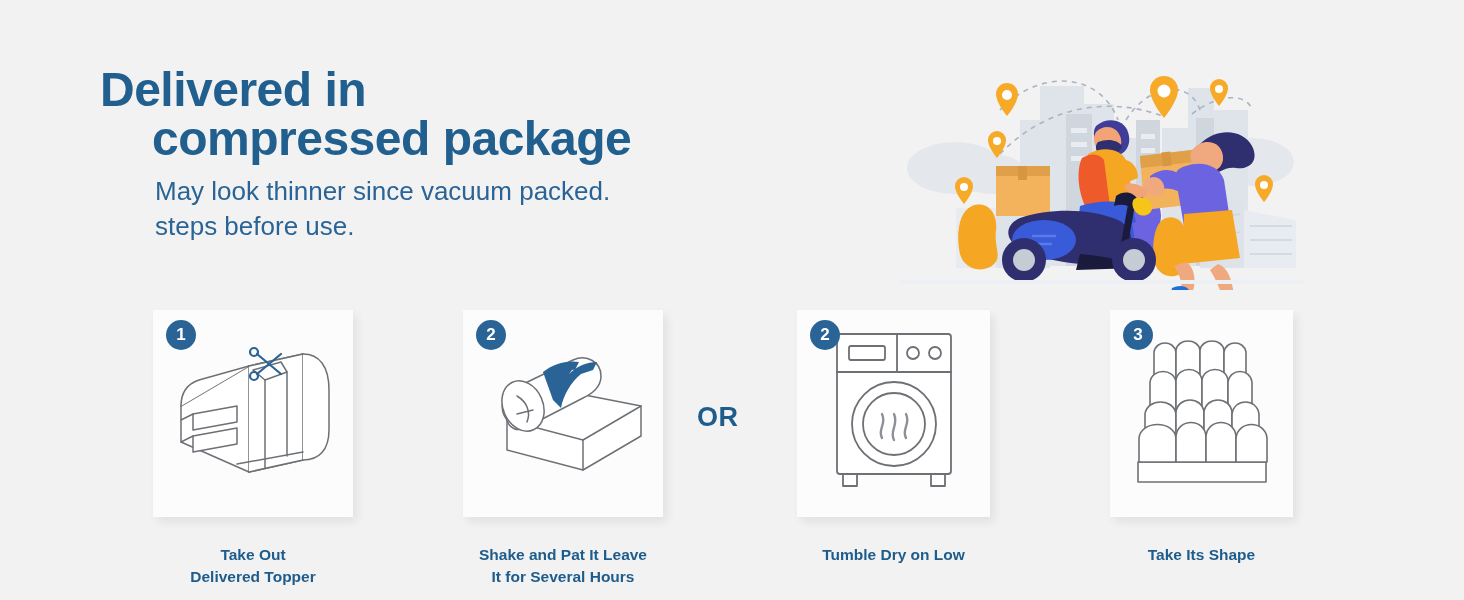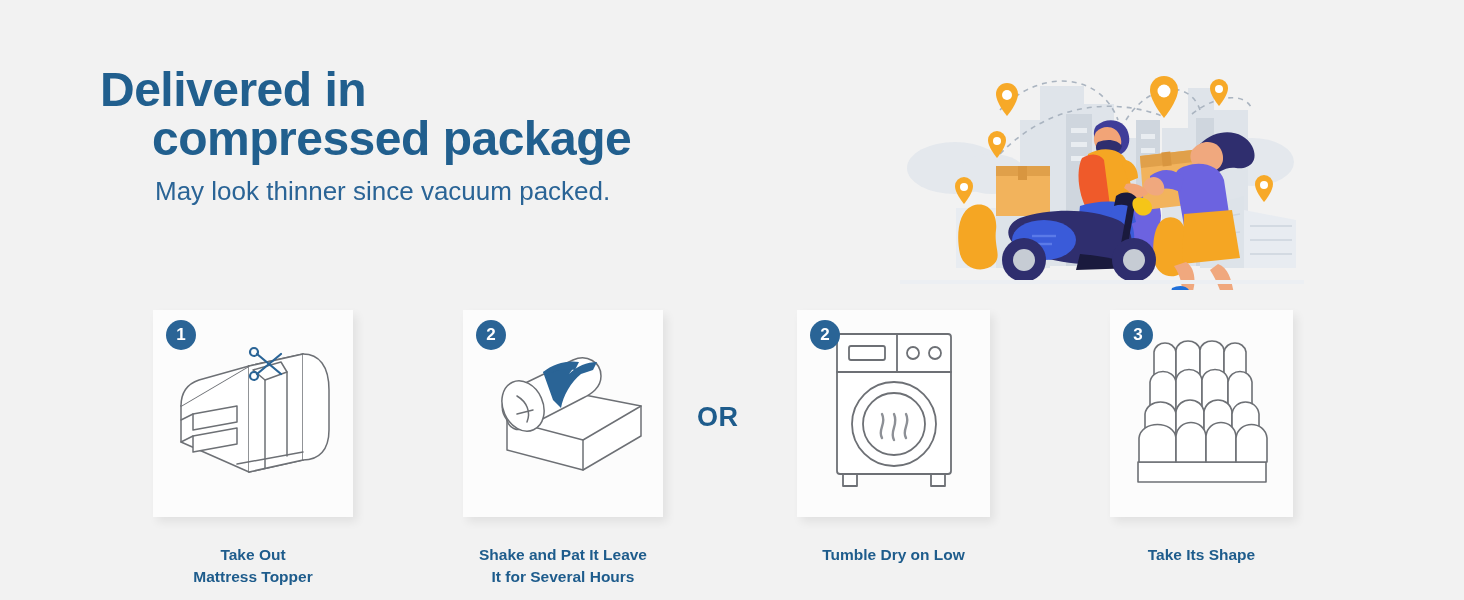--- a/index.html
+++ b/index.html
@@ -139,20 +139,21 @@
 
   <div class="headline">
     <h1>
       <span>Delivered in</span>
       <span class="line2">compressed package</span>
     </h1>
   </div>
 
   <div class="subtext">
     <span>May look thinner since vacuum packed.</span>
+    <span>steps before use.</span>
   </div>
 
   <div class="illustration">
     <svg viewBox="0 0 404 232" width="404" height="232" xmlns="http://www.w3.org/2000/svg">
 
       <g fill="#e4e8ed">
         <ellipse cx="55" cy="110" rx="48" ry="26"></ellipse>
         <ellipse cx="92" cy="116" rx="34" ry="20"></ellipse>
         <ellipse cx="352" cy="104" rx="42" ry="24"></ellipse>
         <ellipse cx="318" cy="112" rx="28" ry="17"></ellipse>
@@ -320,21 +321,21 @@
               <line x1="104" y1="44" x2="128" y2="64"></line>
               <line x1="104" y1="64" x2="128" y2="44"></line>
               <circle cx="101" cy="42" r="4"></circle>
               <circle cx="101" cy="66" r="4"></circle>
             </g>
           </svg>
         </div>
       </div>
       <div class="caption">
         <span>Take Out</span>
-        <span>Mattress Topper</span>
+        <span>Delivered Topper</span>
       </div>
     </div>
 
     <div class="step step-2">
       <div class="card">
         <div class="badge">2</div>
         <div class="art">
           <svg viewBox="0 0 200 207" width="200" height="207" xmlns="http://www.w3.org/2000/svg">
             <g fill="#ffffff" stroke="#6d7075" stroke-width="1.5" stroke-linejoin="round" stroke-linecap="round">
               <path d="M44 110 L96 80 L178 96 L178 126 L120 160 L44 140 Z"></path>

